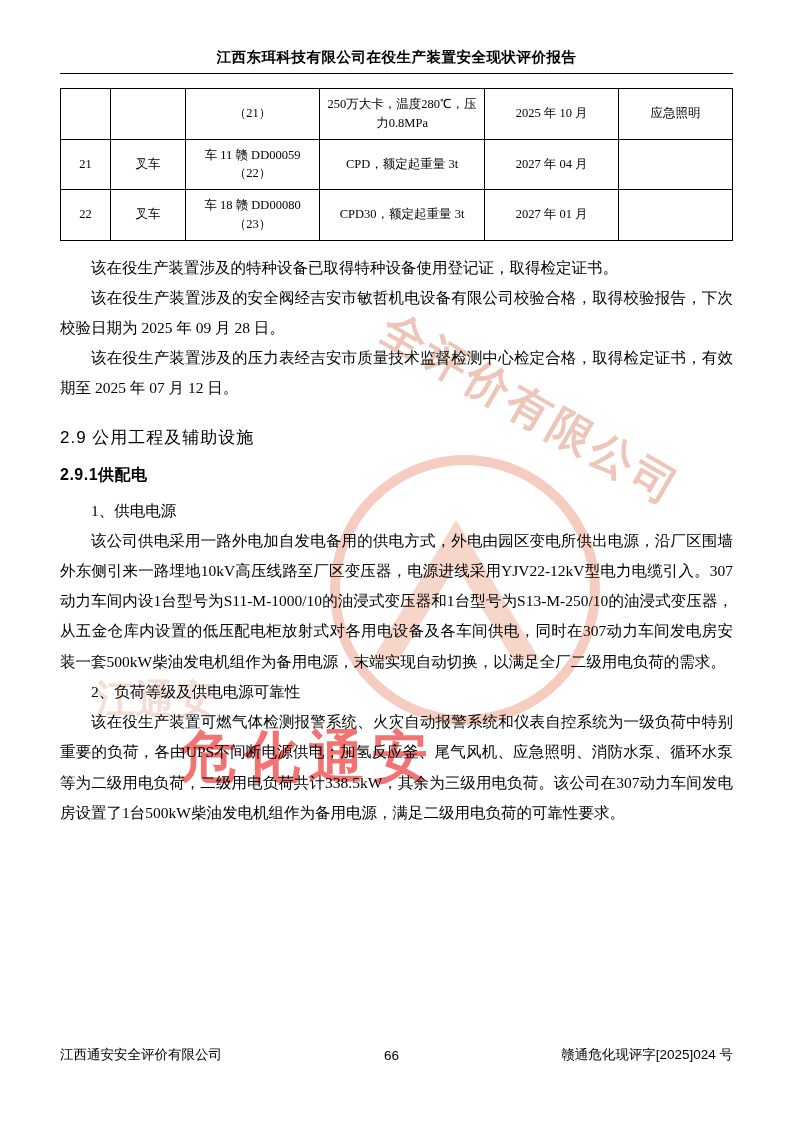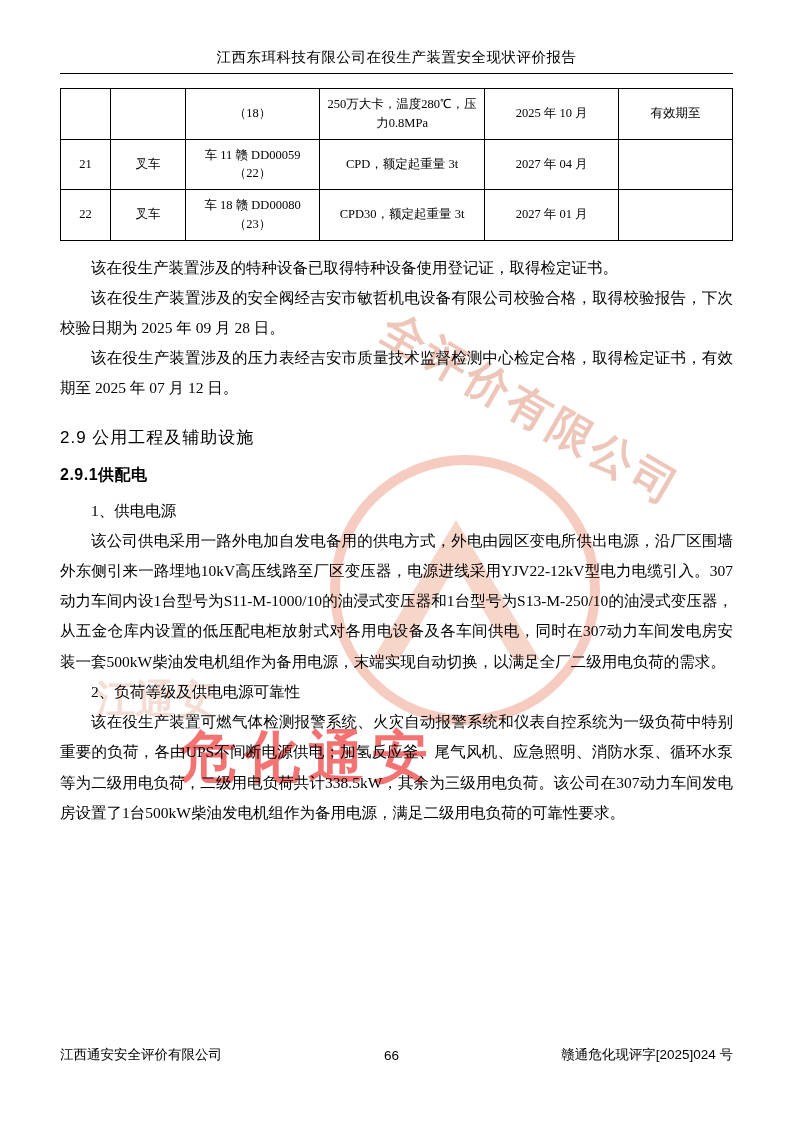--- a/index.html
+++ b/index.html
@@ -105,21 +105,21 @@
 
   .content {
     position: relative;
     z-index: 2;
   }
 
   
   .doc-header {
     text-align: center;
     font-size: 14.5px;
-    font-weight: normal;
+    font-weight: bold;
     font-family: "Liberation Serif", serif;
     letter-spacing: .5px;
     padding-bottom: 6px;
     border-bottom: 1.4px solid #000;
     margin-bottom: 14px;
   }
 
   
   table.equip {
     width: 100%;
@@ -205,25 +205,25 @@
   <div class="content">
 
     <div class="doc-header">江西东珥科技有限公司在役生产装置安全现状评价报告</div>
 
     <table class="equip">
       <tbody>
         <tr>
           <td class="c0"></td>
           <td class="c1"></td>
           <td class="c2">
-            <span class="cell-sub">（18）</span>
+            <span class="cell-sub">（21）</span>
           </td>
           <td class="c3">250万大卡，温度280℃，压力0.8MPa</td>
           <td class="c4">2025 年 10 月</td>
-          <td class="c5">有效期至</td>
+          <td class="c5">应急照明</td>
         </tr>
         <tr>
           <td class="c0">21</td>
           <td class="c1">叉车</td>
           <td class="c2">
             <span class="cell-sub">车 11 赣 DD00059</span>
             <span class="cell-sub">（22）</span>
           </td>
           <td class="c3">CPD，额定起重量 3t</td>
           <td class="c4">2027 年 04 月</td>

